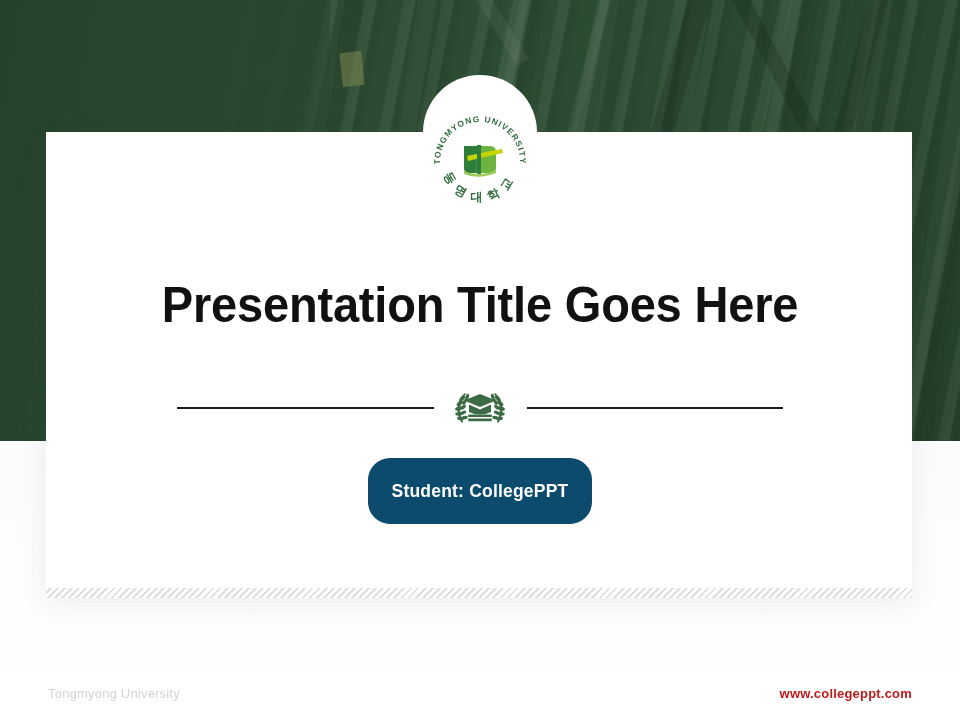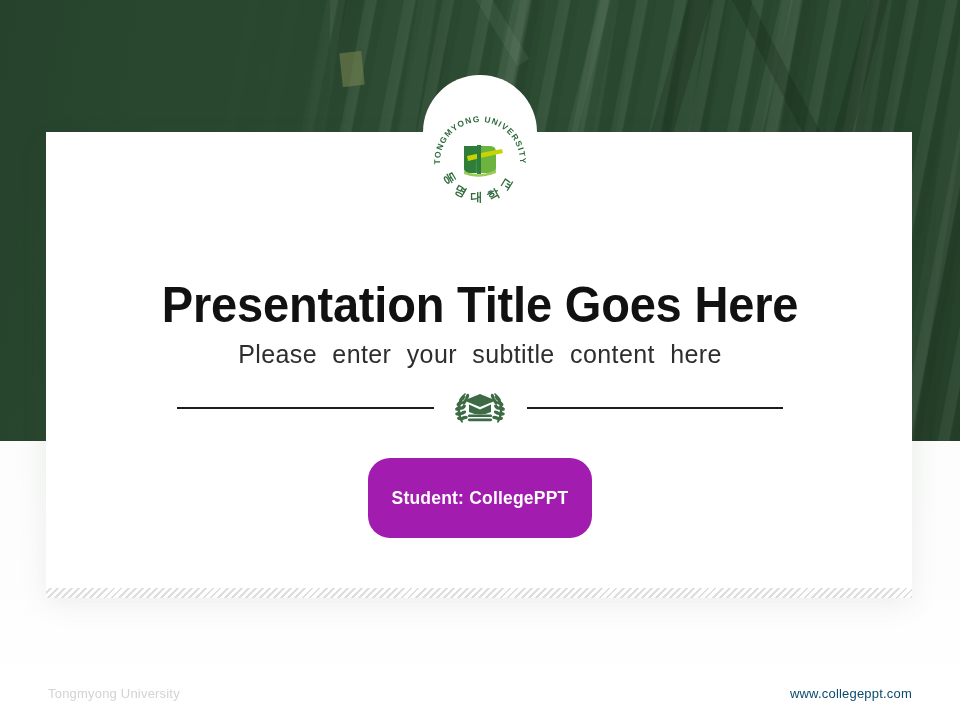--- a/index.html
+++ b/index.html
@@ -229,49 +229,50 @@
   .badges {
     position: absolute;
     left: 0;
     top: 458px;
     width: 960px;
     display: flex;
     justify-content: center;
     gap: 14px;
   }
   .badge {
-    background: #a21caf;
+    background: #0c4a6e;
     color: #ffffff;
     font-family: "Liberation Sans", sans-serif;
     font-size: 17.5px;
     font-weight: bold;
     letter-spacing: 0.2px;
-    padding: 18px 24px;
+    padding: 11px 24px;
     height: 44px;
     line-height: 44px;
     border-radius: 22px;
     white-space: nowrap;
   }
 
   
   .footer-left {
     position: absolute;
     left: 48px;
     top: 686px;
     font-size: 13px;
     color: #d2d4d3;
     letter-spacing: 0.2px;
   }
   .footer-right {
     position: absolute;
     right: 48px;
     top: 686px;
     font-size: 13px;
-    color: #0c4a6e;
+    color: #b91c1c;
     letter-spacing: 0.2px;
+    font-weight: bold;
   }
 </style>
 </head>
 <body>
 
 <div id="slide">
 
   <div class="bg-band">
     <div class="bg-photo"></div>
 
@@ -315,21 +316,20 @@
       <text font-family="'Liberation Sans', sans-serif" font-size="8.4" font-weight="bold" fill="#2f6b3c" letter-spacing="1.1">
         <textPath href="#arcTop" startOffset="50%" text-anchor="middle">TONGMYONG UNIVERSITY</textPath>
       </text>
       <text font-family="'DejaVu Sans', sans-serif" font-size="12" font-weight="bold" fill="#2f6b3c" letter-spacing="7">
         <textPath href="#arcBot" startOffset="50%" text-anchor="middle">동명대학교</textPath>
       </text>
     </svg>
   </div>
 
   <div class="title">Presentation Title Goes Here</div>
-  <div class="subtitle">Please  enter  your  subtitle  content  here</div>
 
   <div class="rule left"></div>
   <div class="rule right"></div>
 
   <div class="laurel">
     <svg viewBox="0 0 62 46" xmlns="http://www.w3.org/2000/svg">
       <g fill="#3d6b45">
 
         <path d="M16,8 C8,14 6,26 12,37 C13,38 14,38 14,37 C9,26 11,15 17,9 Z"></path>
         <g>

